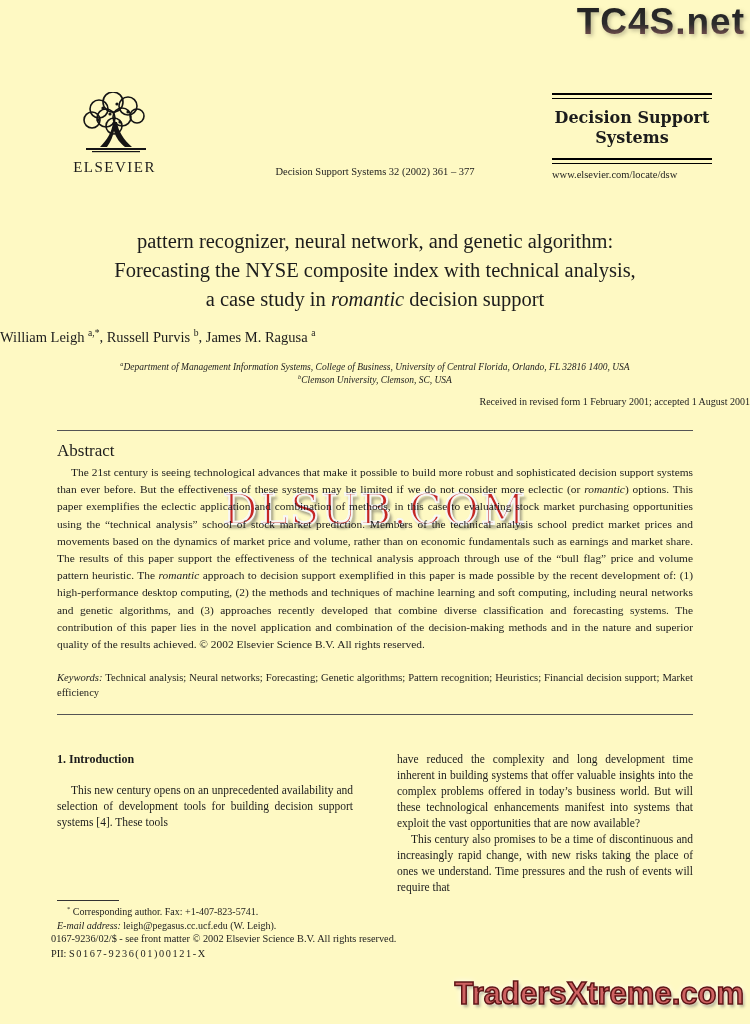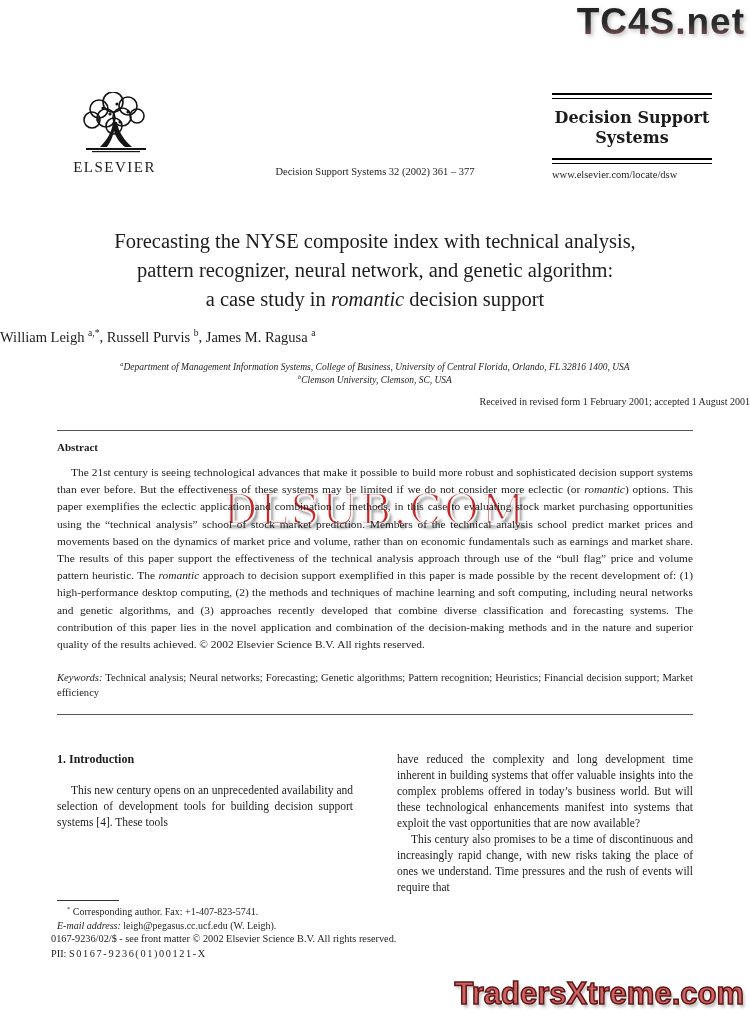--- a/index.html
+++ b/index.html
@@ -1,17 +1,17 @@
 <!DOCTYPE html>
 <html><head>
 <meta charset="utf-8">
 <style>
   html,body{margin:0;padding:0;background:#9a9a9a;}
   .page{
-    position:relative;width:750px;height:1024px;background:#ffffff;
+    position:relative;width:750px;height:1024px;background:#fef9c3;
     overflow:hidden;font-family:"Liberation Serif",serif;color:#1c1c1c;
     margin:0 auto;
   }
   
   .wm-top{
     position:absolute;top:1px;right:5px;
     font-family:"Liberation Sans",sans-serif;font-weight:bold;
     font-size:37px;letter-spacing:1px;
     background:linear-gradient(180deg,#1f1f1f 0%,#2c2c2c 55%,#8a5a58 92%);
     -webkit-background-clip:text;background-clip:text;color:transparent;
@@ -46,21 +46,21 @@
   }
   .jurl{text-align:left;font-size:10.5px;margin-top:5px;}
   
   .title{position:absolute;top:227px;left:30px;right:30px;text-align:center;font-size:20.5px;line-height:29px;}
   .authors{position:absolute;top:329px;left:0;right:0;text-align:left;font-size:14.5px;}
   .affils{position:absolute;top:361px;left:30px;right:30px;text-align:center;font-style:italic;font-size:9.5px;line-height:13px;}
   .received{position:absolute;top:396px;left:0;right:0;text-align:right;font-size:10px;}
   .rule1{position:absolute;top:430px;left:57px;right:57px;border-top:1px solid #555;}
   .rule2{position:absolute;top:714px;left:57px;right:57px;border-top:1px solid #555;}
   
-  .abs-head{position:absolute;top:441px;left:57px;font-size:11px;font-weight:bold;}
+  .abs-head{position:absolute;top:441px;left:57px;font-size:17px;font-weight:normal;}
   .abs-body{
     position:absolute;top:464px;left:57px;width:636px;
     font-size:11.4px;line-height:17.2px;text-align:justify;text-indent:14px;margin:0;
   }
   .keywords{
     position:absolute;top:671px;left:57px;width:636px;
     font-size:10.6px;line-height:14.5px;text-align:justify;margin:0;
   }
   
   .cols{position:absolute;top:751px;left:57px;width:636px;height:182px;display:flex;gap:44px;}
@@ -120,22 +120,22 @@
     <div class="jrule"></div>
     <div class="jtitle">
       <div>Decision Support</div>
       <div>Systems</div>
     </div>
     <div class="jrule"></div>
     <div class="jurl">www.elsevier.com/locate/dsw</div>
   </div>
 
   <div class="title">
+    <div>pattern recognizer, neural network, and genetic algorithm:</div>
     <div>Forecasting the NYSE composite index with technical analysis,</div>
-    <div>pattern recognizer, neural network, and genetic algorithm:</div>
     <div><span>a case study in </span><span style="font-style: italic;">romantic</span><span> decision support</span></div>
   </div>
 
   <div class="authors"><span>William Leigh </span><sup>a,*</sup><span>, Russell Purvis </span><sup>b</sup><span>, James M. Ragusa </span><sup>a</sup></div>
   <div class="affils">
     <div><sup>a</sup><span>Department of Management Information Systems, College of Business, University of Central Florida, Orlando, FL 32816 1400, USA</span></div>
     <div><sup>b</sup><span>Clemson University, Clemson, SC, USA</span></div>
   </div>
   <div class="received">Received in revised form 1 February 2001; accepted 1 August 2001</div>
 

